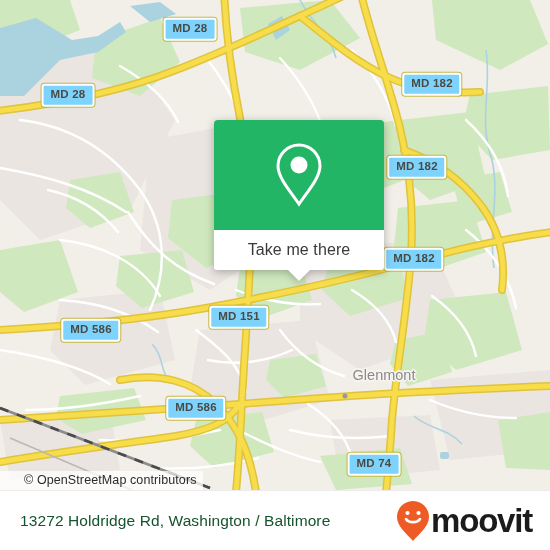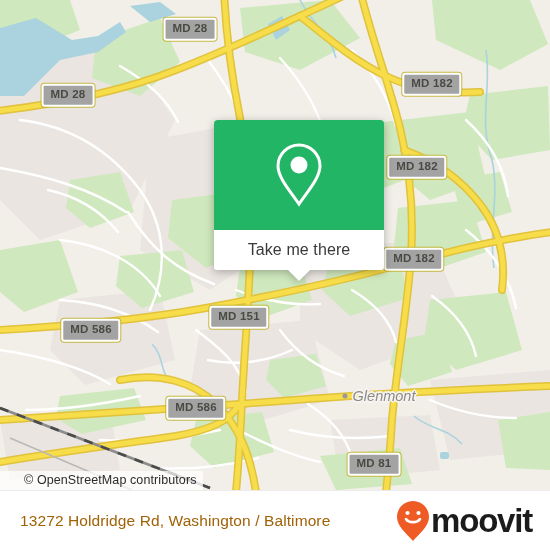--- a/index.html
+++ b/index.html
@@ -39,21 +39,21 @@
     background: rgba(255,255,255,0.72);
     font-size: 12.5px;
     color: #2b2b2b;
     letter-spacing: 0.1px;
     white-space: nowrap;
   }
 
   
   .shield {
     position: absolute;
-    background: #a3a3a3;
+    background: #7dd3fc;
     border: 2px solid #ffffff;
     border-radius: 3px;
     box-shadow: 0 0 0 1px rgba(190,175,40,0.85);
     color: #4a4a44;
     font-size: 11.5px;
     font-weight: bold;
     letter-spacing: 0.2px;
     line-height: 1;
     padding: 3px 7px 4px 7px;
     white-space: nowrap;
@@ -136,21 +136,21 @@
     background: #ffffff;
     display: flex;
     align-items: center;
     justify-content: space-between;
     padding: 0 18px 0 20px;
     box-sizing: border-box;
     border-top: 1px solid #ececec;
   }
   .footer-address {
     font-size: 15.5px;
-    color: #a16207;
+    color: #14532d;
     letter-spacing: 0.1px;
     white-space: nowrap;
   }
   .brand {
     display: flex;
     align-items: center;
     gap: 1px;
   }
   .brand-word {
     font-size: 33px;
@@ -283,24 +283,24 @@
     </svg>
 
     <div class="shield" style="left:190px; top:29px;">MD 28</div>
     <div class="shield" style="left:68px;  top:95px;">MD 28</div>
     <div class="shield" style="left:432px; top:84px;">MD 182</div>
     <div class="shield" style="left:417px; top:167px;">MD 182</div>
     <div class="shield" style="left:414px; top:259px;">MD 182</div>
     <div class="shield" style="left:239px; top:317px;">MD 151</div>
     <div class="shield" style="left:91px;  top:330px;">MD 586</div>
     <div class="shield" style="left:196px; top:408px;">MD 586</div>
-    <div class="shield" style="left:374px; top:464px;">MD 81</div>
+    <div class="shield" style="left:374px; top:464px;">MD 74</div>
 
     <div class="place-dot" style="left:345px; top:396px;"></div>
-    <div class="place-label" style="left:384px; top:396px;font-style:italic;">Glenmont</div>
+    <div class="place-label" style="left:384px; top:375px;">Glenmont</div>
 
     <div class="popup">
       <div class="popup-head">
         <svg width="56" height="70" viewBox="0 0 56 70">
           <path d="M28 5 C39.6 5 49 14.4 49 26 C49 38 36 52 28 64 C20 52 7 38 7 26 C7 14.4 16.4 5 28 5 Z" fill="none" stroke="#ffffff" stroke-width="3"></path>
           <circle cx="28" cy="25" r="8.5" fill="#ffffff"></circle>
         </svg>
       </div>
       <div class="popup-foot">
         <span class="popup-foot-label">Take me there</span>

